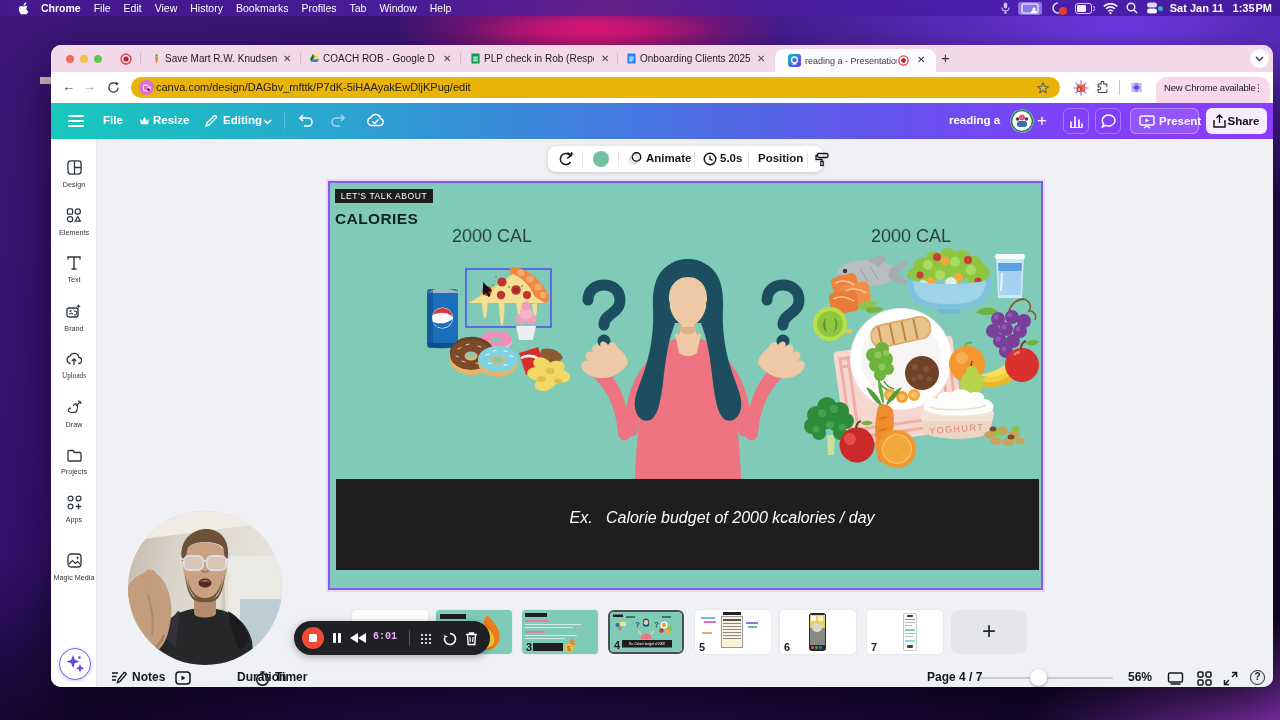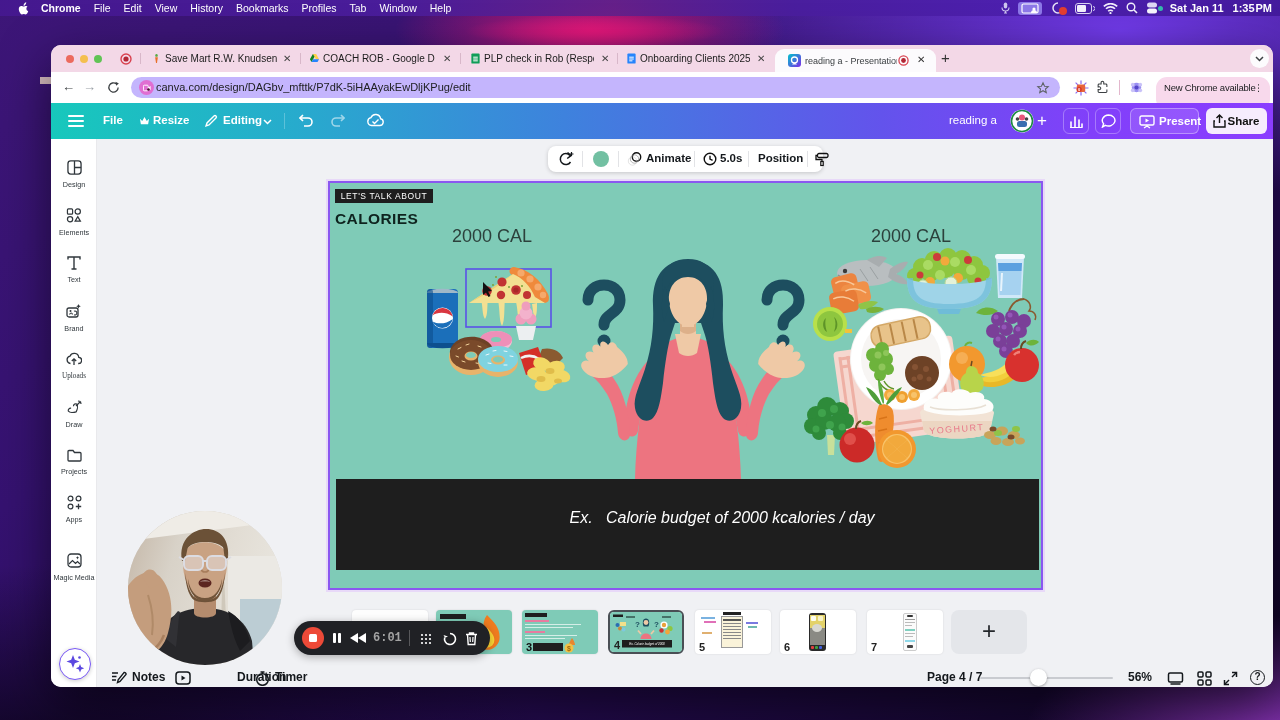--- a/index.html
+++ b/index.html
@@ -25,21 +25,21 @@
 #window { position:absolute; left:51px; top:45px; width:1222px; height:642px; border-radius:10px; background:#f0f1f4; box-shadow:0 18px 50px rgba(0,0,0,.55); overflow:hidden; }
 #tabbar { position:absolute; left:0; top:0; width:100%; height:27px; background:#f3d8e7; }
 .tl { position:absolute; top:10px; width:8px; height:8px; border-radius:50%; }
 .tabtext { position:absolute; top:8px; font-size:10px; color:#1b1b1b; white-space:nowrap; overflow:hidden; }
 .tabx { position:absolute; top:8px; font-size:10px; color:#444; }
 .tabsep { position:absolute; top:8px; width:1px; height:11px; background:#d8b7c9; }
 .fav { position:absolute; top:8px; width:11px; height:11px; }
 #activetab { position:absolute; left:724px; top:4px; width:161px; height:23px; background:#fcfbfd; border-radius:9px 9px 0 0; }
 
 #navbar { position:absolute; left:0; top:27px; width:100%; height:31px; background:#ffffff; }
-#urlpill { position:absolute; left:80px; top:5px; width:929px; height:21px; border-radius:11px; background:#c4b5fd; }
+#urlpill { position:absolute; left:80px; top:5px; width:929px; height:21px; border-radius:11px; background:#eab308; }
 .navarrow { position:absolute; top:7px; font-size:13px; color:#3c4043; }
 #urltext { position:absolute; left:25px; top:4px; font-size:11px; color:#202124; }
 #newchrome { position:absolute; left:1105px; top:5px; width:114px; height:33px; border-radius:11px; background:#f8d9ec; font-size:9.5px; color:#202124; text-align:left; line-height:21px; padding-left:8px; letter-spacing:-0.2px;}
 
 #canvahead { position:absolute; left:0; top:58px; width:100%; height:36px; background:linear-gradient(90deg,#17c8bc 0%, #27abcd 20%, #3e82dd 42%, #6353ec 68%, #8140fa 85%, #8b3dff 100%); color:#fff; }
 #canvahead .lbl { position:absolute; top:11px; font-size:11.5px; font-weight:bold; color:#fff; }
 .hsep { position:absolute; top:10px; width:1px; height:16px; background:rgba(255,255,255,.25); }
 #presentbtn { position:absolute; left:1079px; top:5px; width:69px; height:26px; border-radius:6px; background:rgba(255,255,255,.12); border:1px solid rgba(255,255,255,.35); }
 #sharebtn { position:absolute; left:1155px; top:5px; width:61px; height:26px; border-radius:6px; background:#f6ecfd; color:#111; font-size:11.5px; font-weight:bold; text-align:center; line-height:26px; }
 .hbtn { position:absolute; top:5px; width:26px; height:26px; border-radius:6px; border:1px solid rgba(255,255,255,.3); }
@@ -276,21 +276,21 @@
     <svg class="abs" style="left:279px;top:11px;" width="15" height="13" viewBox="0 0 15 13">
         <g opacity=".55">
           <path d="M11 1 L14 4 L11 7" fill="none" stroke="#fff" stroke-width="1.6"></path>
           <path d="M14 4 L6 4 A4 4 0 0 0 6 12 L10 12" fill="none" stroke="#fff" stroke-width="1.6"></path>
         </g>
       </svg>
     <svg class="abs" style="left:316px;top:10px;" width="17" height="15" viewBox="0 0 17 15">
         <path d="M4.5 12.5 a4 4 0 0 1 -.5 -7.9 a5 5 0 0 1 9.6 1.2 a3.4 3.4 0 0 1 -.8 6.7 Z" fill="none" stroke="#fff" stroke-width="1.4"></path>
         <path d="M5.5 8.5 L7.5 10.5 L11.5 6.5" fill="none" stroke="#fff" stroke-width="1.4"></path>
       </svg>
-    <div class="lbl" style="left:898px;font-weight:normal;">reading a</div>
+    <div class="lbl" style="left:898px;font-weight:bold;">reading a</div>
     <svg class="abs" style="left:959px;top:6px;" width="24" height="24" viewBox="0 0 24 24">
         <circle cx="12" cy="12" r="11.5" fill="#fff"></circle>
         <circle cx="12" cy="12" r="10.5" fill="none" stroke="#1d8a43" stroke-width="1.6"></circle>
         <circle cx="12" cy="8.5" r="3" fill="#e8567a"></circle>
         <rect x="7" y="12" width="10" height="6" rx="2.5" fill="#3a6fb0"></rect>
         <circle cx="7.5" cy="10" r="1.8" fill="#444"></circle>
         <circle cx="16.5" cy="10" r="1.8" fill="#444"></circle>
       </svg>
     <div class="abs" style="left:986px;top:8px;font-size:17px;color:#fff;">+</div>
     <div class="hbtn" style="left:1012px;"></div>
@@ -1035,21 +1035,21 @@
 </div>
 <div id="recpill">
   <div class="abs" style="left:8px;top:6px;width:22px;height:22px;border-radius:50%;background:#ed4a38;"></div>
   <div class="abs" style="left:15px;top:13px;width:8px;height:8px;border-radius:1.5px;background:#fff;"></div>
   <div class="abs" style="left:39px;top:12px;width:3px;height:10px;background:#fff;border-radius:1px;"></div>
   <div class="abs" style="left:44px;top:12px;width:3px;height:10px;background:#fff;border-radius:1px;"></div>
   <svg class="abs" style="left:56px;top:12px;" width="16" height="10" viewBox="0 0 16 10">
       <path d="M8 0 L8 10 L0 5 Z" fill="#fff"></path>
       <path d="M16 0 L16 10 L8 5 Z" fill="#fff"></path>
     </svg>
-  <div class="abs" style="left:79px;top:10px;font-family:'Liberation Mono',monospace;font-size:12px;font-weight:bold;color:#a3a3a3;">6:01</div>
+  <div class="abs" style="left:79px;top:10px;font-family:'Liberation Mono',monospace;font-size:10px;font-weight:bold;color:#f0abfc;">6:01</div>
   <div class="abs" style="left:115px;top:9px;width:1px;height:16px;background:rgba(255,255,255,.25);"></div>
   <svg class="abs" style="left:126px;top:12px;" width="12" height="12" viewBox="0 0 12 12">
       <g fill="#fff">
         <circle cx="2" cy="2" r="1.1"></circle>
         <circle cx="6" cy="2" r="1.1"></circle>
         <circle cx="10" cy="2" r="1.1"></circle>
         <circle cx="2" cy="6" r="1.1"></circle>
         <circle cx="6" cy="6" r="1.1"></circle>
         <circle cx="10" cy="6" r="1.1"></circle>
         <circle cx="2" cy="10" r="1.1"></circle>

